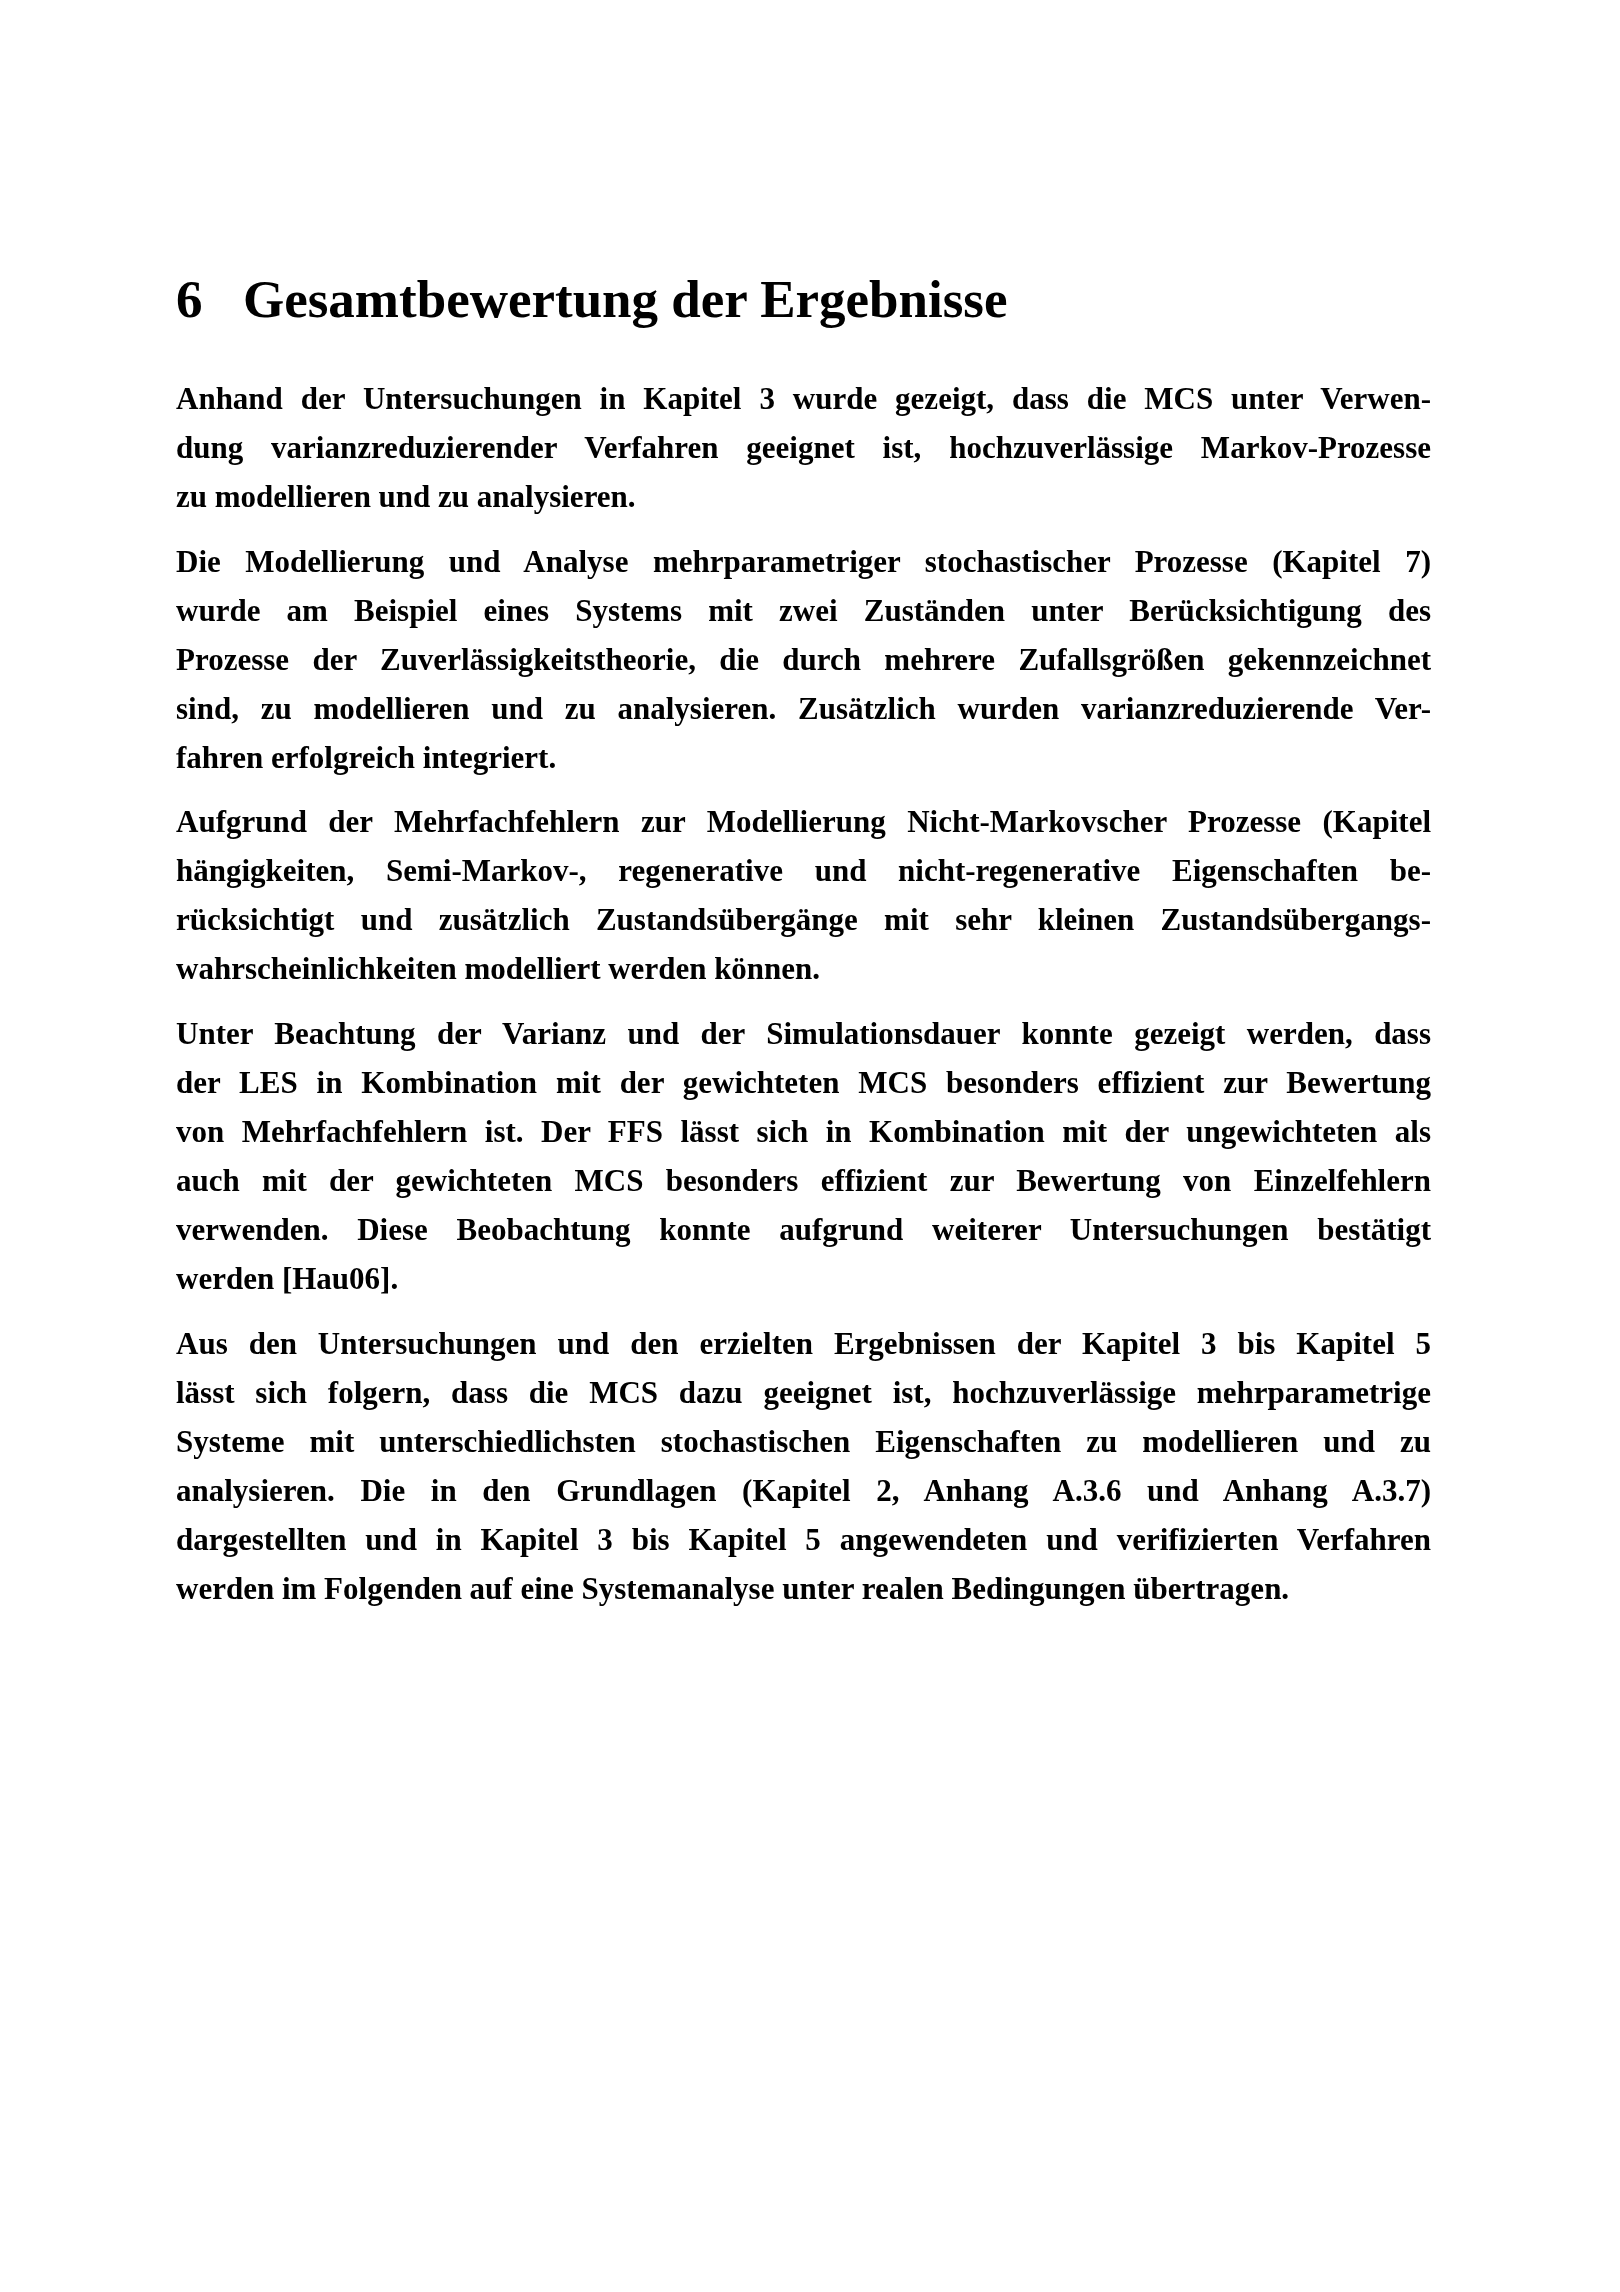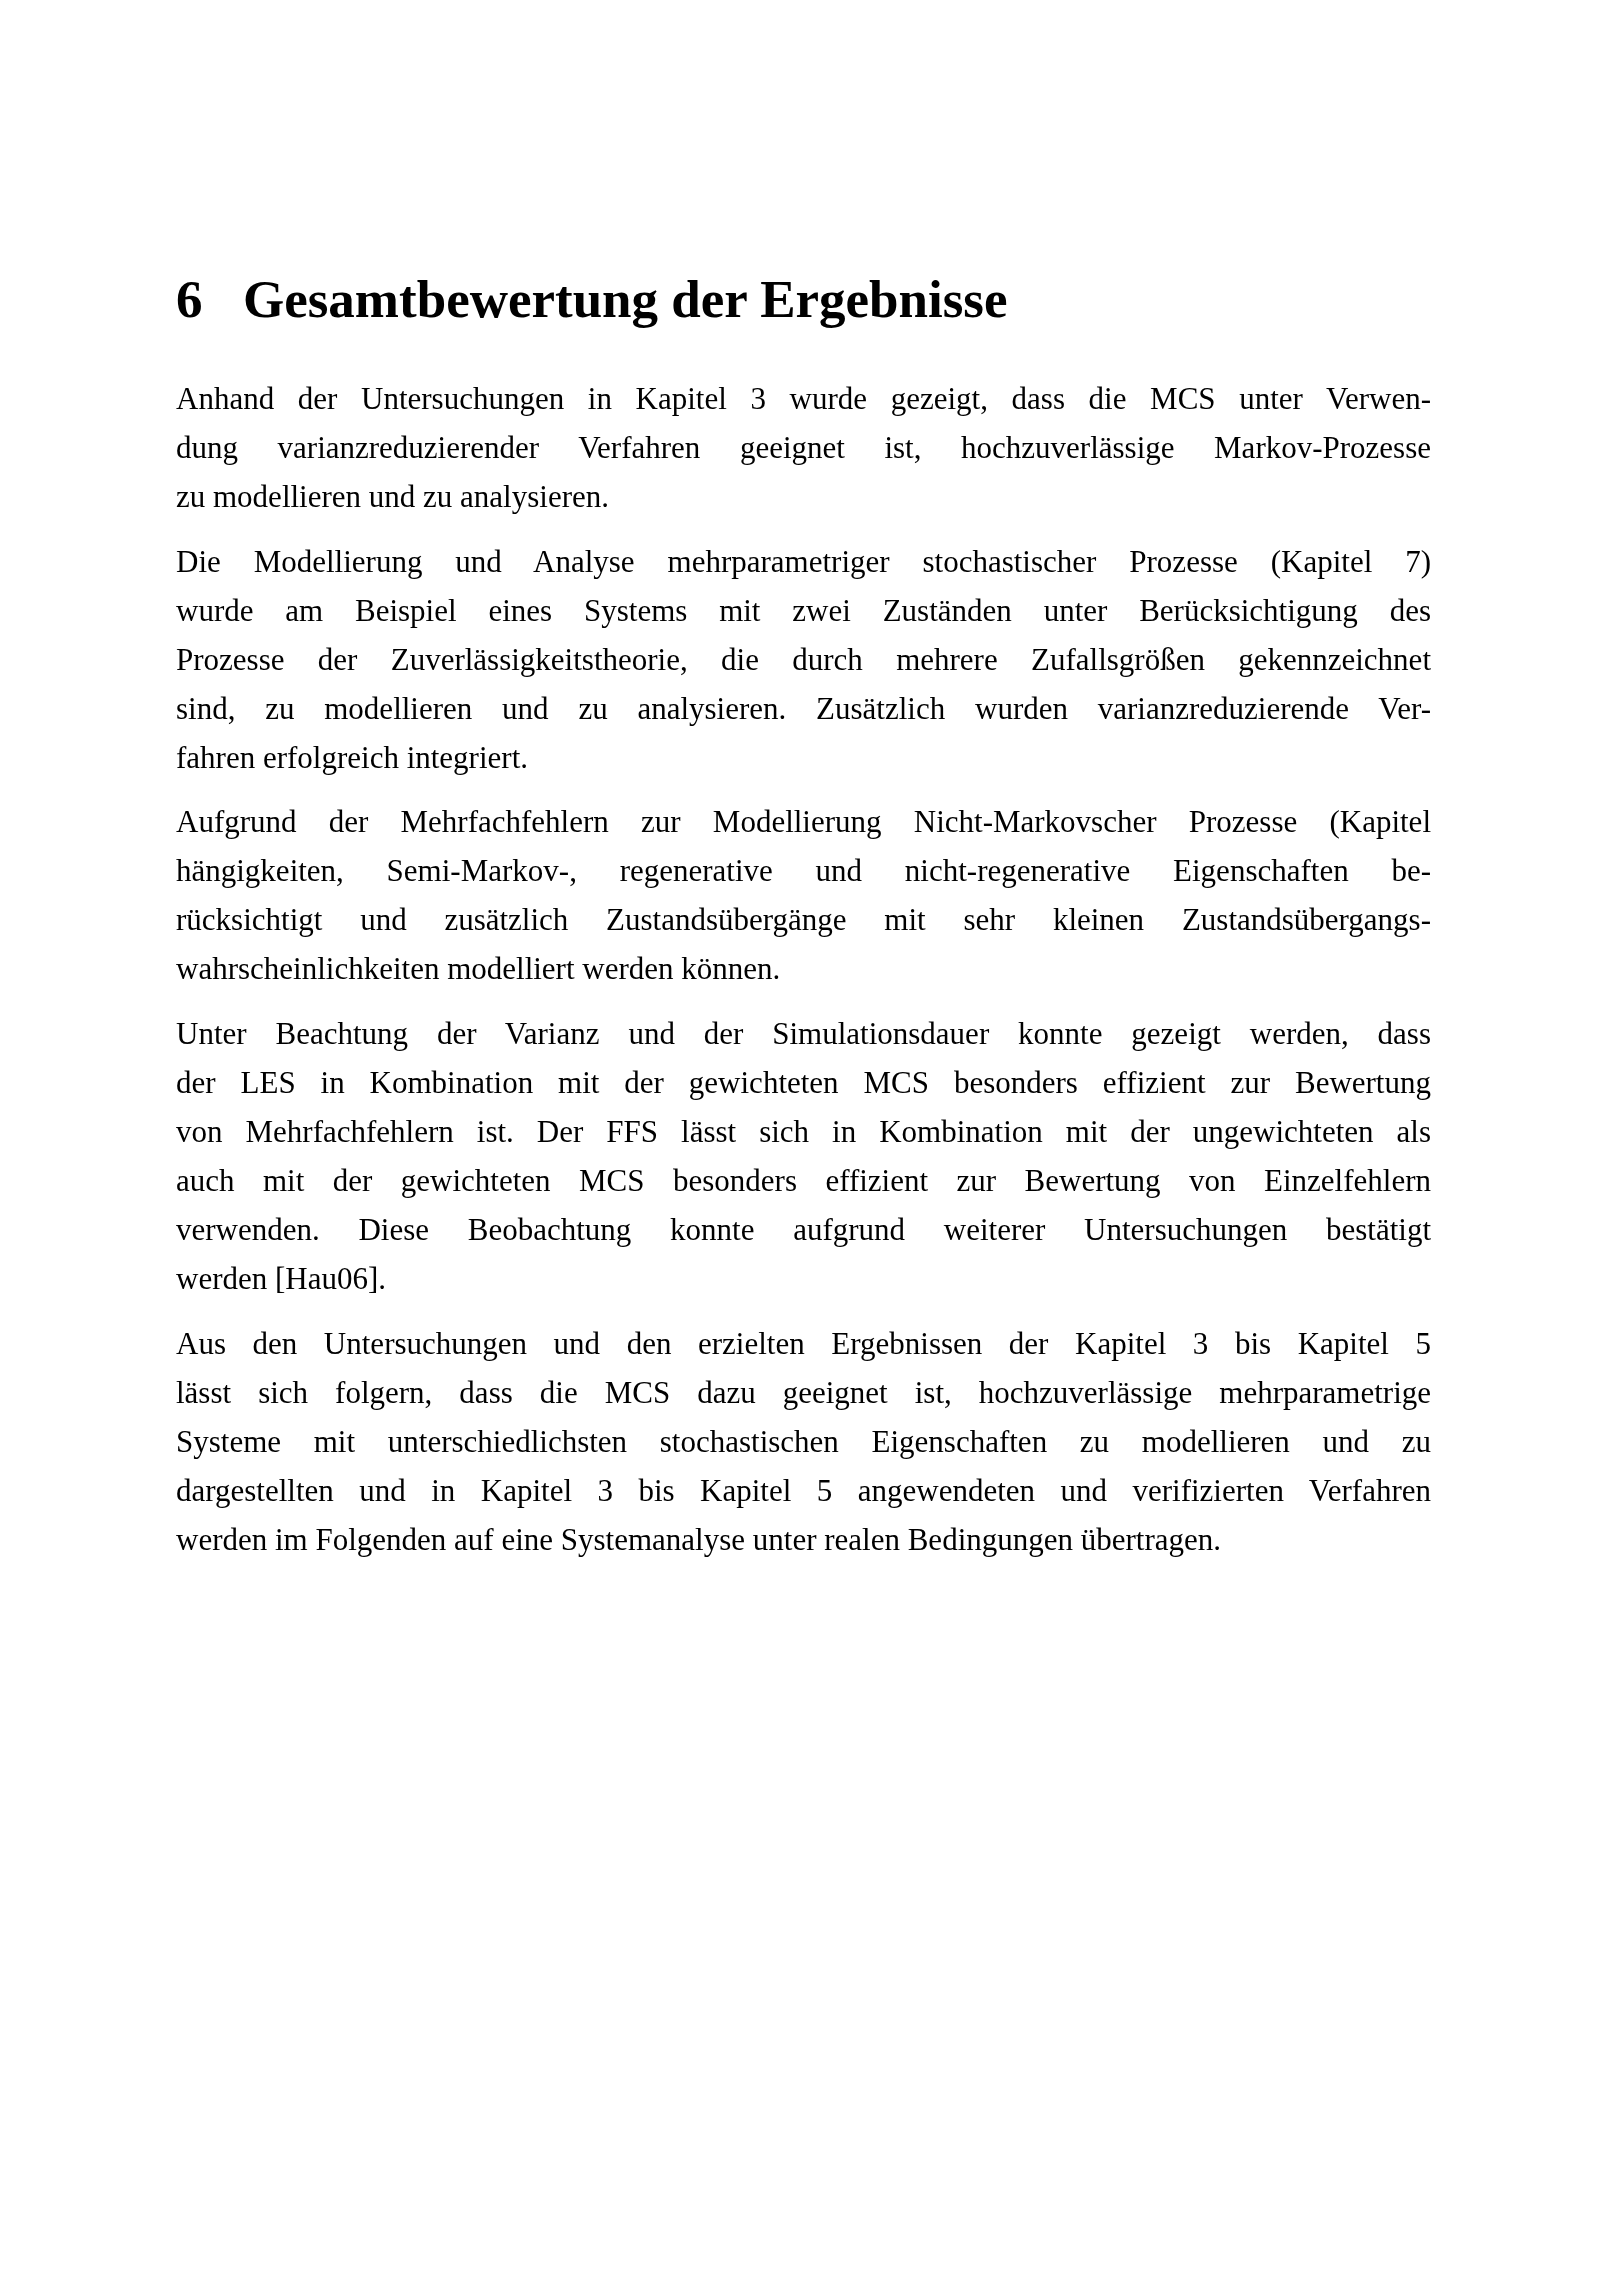--- a/index.html
+++ b/index.html
@@ -29,20 +29,21 @@
     font-size: 53px;
     line-height: 55px;
     white-space: nowrap;
   }
   .heading .num {
     width: 67px;
     flex: 0 0 67px;
   }
   .paragraphs {
     margin-top: 47px;
+    font-weight: bold;
   }
   .paragraph {
     margin: 0 0 15.7px 0;
   }
   .line {
     height: 49px;
     line-height: 49px;
     font-size: 31px;
     text-align: justify;
     text-align-last: justify;
@@ -94,19 +95,20 @@
           <div class="line">der LES in Kombination mit der gewichteten MCS besonders effizient zur Bewertung</div>
           <div class="line">von Mehrfachfehlern ist. Der FFS lässt sich in Kombination mit der ungewichteten als</div>
           <div class="line">auch mit der gewichteten MCS besonders effizient zur Bewertung von Einzelfehlern</div>
           <div class="line">verwenden. Diese Beobachtung konnte aufgrund weiterer Untersuchungen bestätigt</div>
           <div class="line last">werden [Hau06].</div>
         </div>
         <div class="paragraph">
           <div class="line">Aus den Untersuchungen und den erzielten Ergebnissen der Kapitel 3 bis Kapitel 5</div>
           <div class="line">lässt sich folgern, dass die MCS dazu geeignet ist, hochzuverlässige mehrparametrige</div>
           <div class="line">Systeme mit unterschiedlichsten stochastischen Eigenschaften zu modellieren und zu</div>
+          <div class="line">analysieren. Die in den Grundlagen (Kapitel 2, Anhang A.3.6 und Anhang A.3.7)</div>
           <div class="line">dargestellten und in Kapitel 3 bis Kapitel 5 angewendeten und verifizierten Verfahren</div>
           <div class="line last">werden im Folgenden auf eine Systemanalyse unter realen Bedingungen übertragen.</div>
         </div>
       </div>
   </div>
 </div>
 
 
 </body></html>

